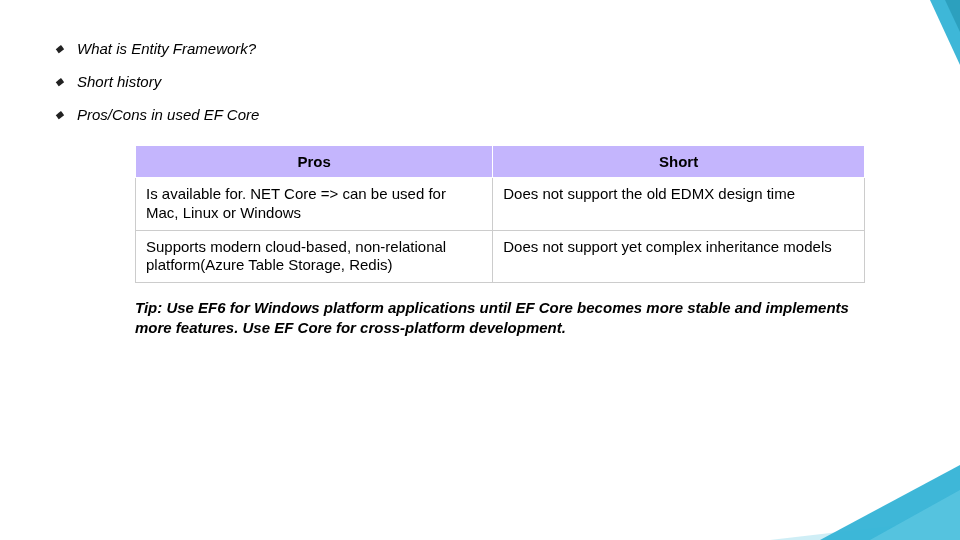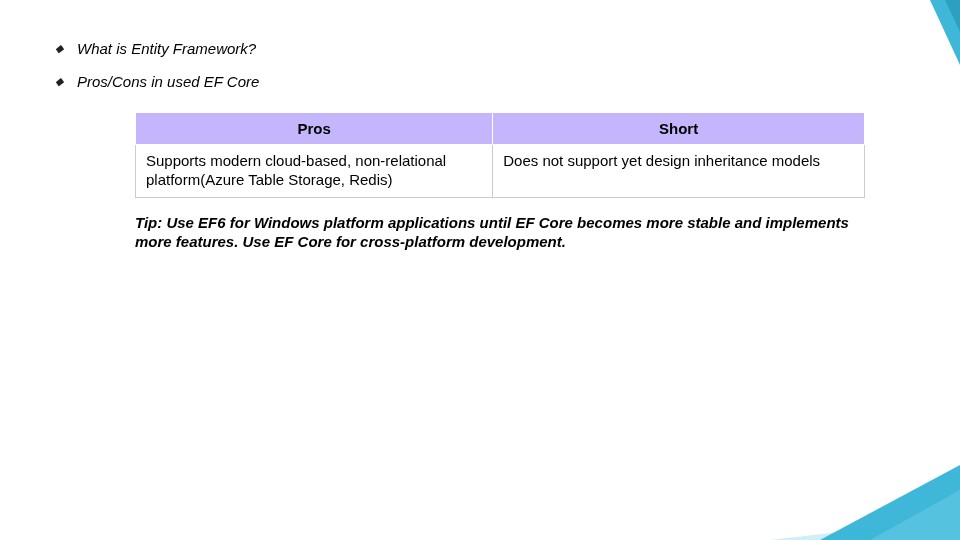--- a/index.html
+++ b/index.html
@@ -134,39 +134,44 @@
   }
 </style>
 </head>
 <body>
 
 <div class="slide">
 
 
   <ul class="bullets">
     <li>What is Entity Framework?</li>
+    <li>Short history</li>
     <li>Pros/Cons in used EF Core</li>
   </ul>
 
   <div class="table-wrap">
     <table>
       <colgroup>
           <col class="pros">
           <col class="cons">
         </colgroup>
       <thead>
         <tr>
           <th>Pros</th>
           <th>Short</th>
         </tr>
       </thead>
       <tbody>
         <tr>
+          <td>Is available for. NET Core =&gt; can be used for Mac, Linux or Windows</td>
+          <td>Does not support the old EDMX design time</td>
+        </tr>
+        <tr>
           <td>Supports modern cloud-based, non-relational platform(Azure Table Storage, Redis)</td>
-          <td>Does not support yet design inheritance models</td>
+          <td>Does not support yet complex inheritance models</td>
         </tr>
       </tbody>
     </table>
 
     <p class="tip">Tip: Use EF6 for Windows platform applications until EF Core becomes more stable and implements more features. Use EF Core for cross-platform development.</p>
   </div>
 
   <div class="corner-tr"></div>
   <div class="corner-tr2"></div>
   <div class="corner-br3"></div>

